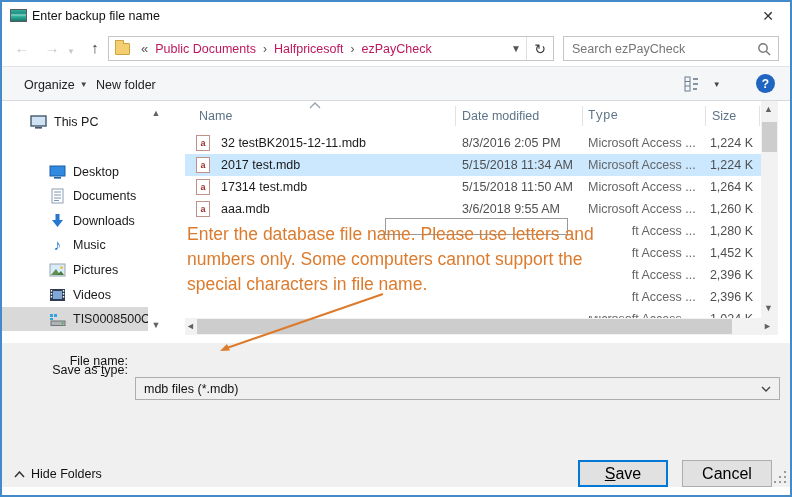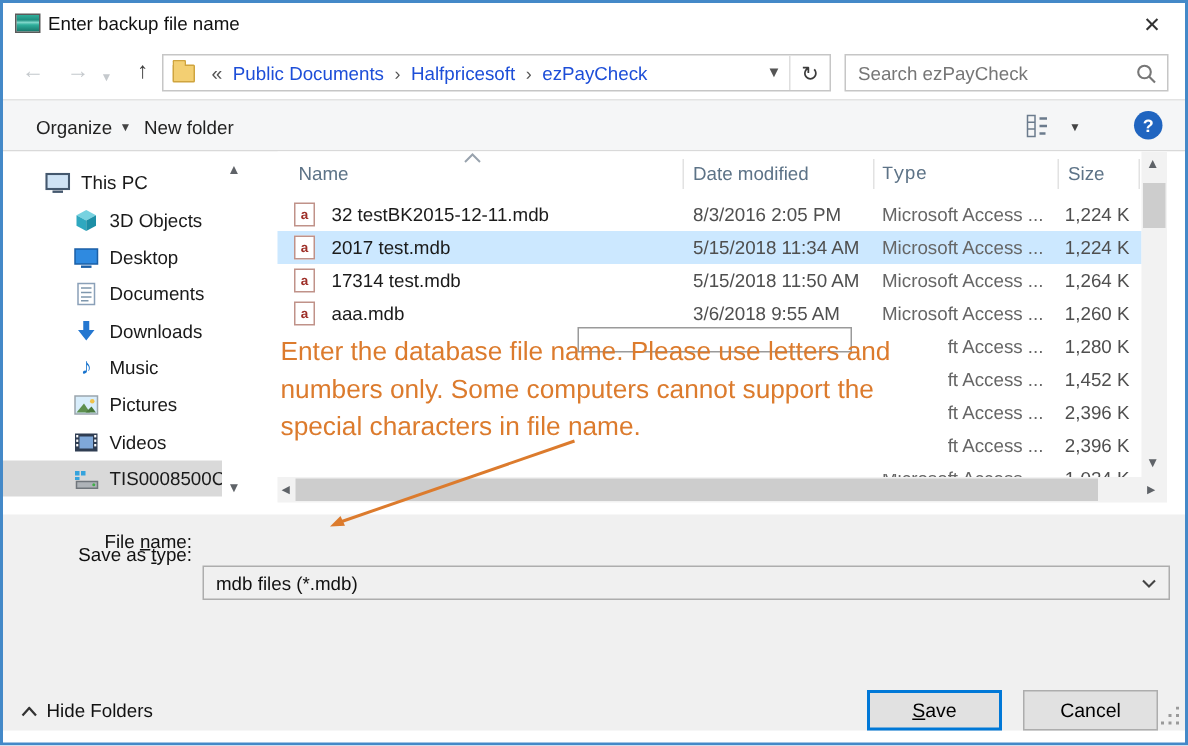--- a/index.html
+++ b/index.html
@@ -13,21 +13,21 @@
   .close-btn { position:absolute; right:0; top:0; width:44px; height:28px; border:none; background:transparent; font-size:14px; color:#333; cursor:pointer; }
 
   
   .navbar { position:absolute; left:0; top:28px; width:788px; height:36px; background:#fff; }
   .navglyph { position:absolute; top:9px; background:transparent; border:none; font-size:15px; line-height:18px; text-align:center; }
   .dim { color:#c5c9cd; }
   .dark { color:#3f3f3f; }
   .addressbar { position:absolute; left:106px; top:6px; width:446px; height:25px; border:1px solid #c6c6c6; background:#fff; display:flex; align-items:center; }
   .folder-ico { width:15px; height:12px; background:#f3cf72; border:1px solid #cfa43e; border-radius:1px; margin:0 6px 0 6px; position:relative; }
   .folder-ico:before { content:""; position:absolute; left:-1px; top:-4px; width:7px; height:3px; background:#f3cf72; border:1px solid #cfa43e; border-bottom:none; border-radius:1px 1px 0 0; }
-  .crumb { font-size:12.5px; color:#1d4ed8; padding:0 2px; background:transparent; border:none; cursor:pointer; }
+  .crumb { font-size:12.5px; color:#be185d; padding:0 2px; background:transparent; border:none; cursor:pointer; }
   .crumb-sep { color:#555; font-size:12px; padding:0 5px; }
   .addr-spacer { flex:1; }
   .addr-chevron { border:none; background:transparent; color:#555; width:20px; font-size:10px; cursor:pointer; }
   .addr-divider { width:1px; height:23px; background:#dedede; }
   .refresh-btn { border:none; background:transparent; width:26px; font-size:14px; color:#3b3b3b; cursor:pointer; }
   .searchbox { position:absolute; left:561px; top:6px; width:216px; height:25px; border:1px solid #c6c6c6; background:#fff; }
   .searchbox input { position:absolute; left:8px; top:1px; width:180px; height:21px; border:none; outline:none; font-size:12.5px; color:#333; font-family:inherit; }
   .searchbox input::placeholder { color:#767676; }
   .mag { position:absolute; right:7px; top:5px; }
 
@@ -78,21 +78,21 @@
 
   
   .bottom { position:absolute; left:0; top:341px; width:788px; height:144px; background:#f0f0f0; }
   .flabel { position:absolute; width:126px; text-align:right; font-size:12.5px; color:#111; }
   .fnrow-input { position:absolute; left:133px; top:6px; width:645px; height:25px; border:1px solid #7eb4ea; background:#fff; }
   .fnrow-input input { position:absolute; left:8px; top:2px; width:600px; height:19px; border:none; outline:none; background:transparent; font-family:inherit; font-size:15px; color:#dc7b2d; }
   .satrow-sel { position:absolute; left:133px; top:34px; width:645px; height:23px; border:1px solid #adadad; background:#f0f0f0; font-size:12.5px; color:#111; cursor:pointer; }
   .satrow-sel .val { position:absolute; left:8px; top:4px; }
   .combo-ch { position:absolute; right:8px; top:9px; }
   .hide-folders { position:absolute; left:12px; top:119px; height:24px; border:none; background:transparent; font-size:12.5px; color:#111; cursor:pointer; }
-  .btn { position:absolute; top:117px; width:90px; height:27px; font-size:13px; font-family:inherit; color:#000; cursor:pointer; }
+  .btn { position:absolute; top:117px; width:90px; height:27px; font-size:16px; font-family:inherit; color:#000; cursor:pointer; }
   .btn-save { left:576px; background:#e1e1e1; border:2px solid #0078d7; }
   .btn-cancel { left:680px; background:#e1e1e1; border:1px solid #adadad; }
   .grip { position:absolute; right:3px; bottom:3px; }
   u { text-decoration:underline; }
   .arrow-svg { position:absolute; left:0; top:0; width:788px; height:493px; z-index:9; pointer-events:none; }
 </style>
 </head>
 <body>
 
 <div class="win">
@@ -151,28 +151,20 @@
 
   <div class="main">
 
     <div class="sidebar">
       <div class="side-item" style="top:9px;padding-left:28px;">
         <svg class="side-ico" viewBox="0 0 17 16">
             <rect x="1" y="2" width="15" height="10" fill="#cfe3f5" stroke="#44586e" stroke-width="1.4"></rect>
             <rect x="5" y="13" width="7" height="1.6" fill="#44586e"></rect>
           </svg>
         <span class="lbl">This PC</span>
-      </div>
-      <div class="side-item" style="top:34px;padding-left:47px;">
-        <svg class="side-ico" viewBox="0 0 17 16">
-            <polygon points="8.5,1 15,4.5 8.5,8 2,4.5" fill="#77d2e0"></polygon>
-            <polygon points="2,4.5 8.5,8 8.5,15 2,11.5" fill="#2fa8bf"></polygon>
-            <polygon points="15,4.5 8.5,8 8.5,15 15,11.5" fill="#1d8fa6"></polygon>
-          </svg>
-        <span class="lbl">3D Objects</span>
       </div>
       <div class="side-item" style="top:59px;padding-left:47px;">
         <svg class="side-ico" viewBox="0 0 17 16">
             <rect x="1" y="2" width="15" height="10" fill="#2f8ae0" stroke="#1b5fa6"></rect>
             <rect x="5" y="13" width="7" height="1.6" fill="#1b5fa6"></rect>
           </svg>
         <span class="lbl">Desktop</span>
       </div>
       <div class="side-item" style="top:83px;padding-left:47px;">
         <svg class="side-ico" viewBox="0 0 17 16">

